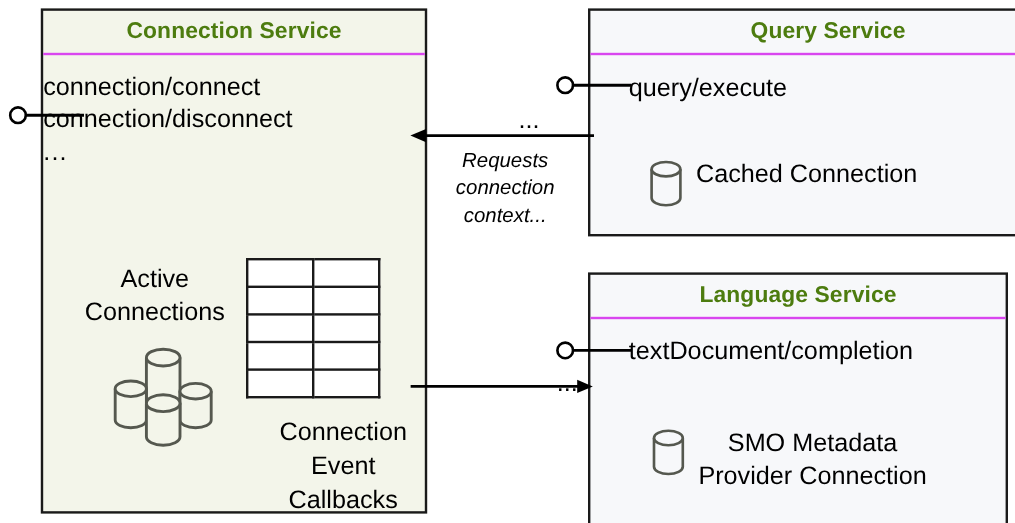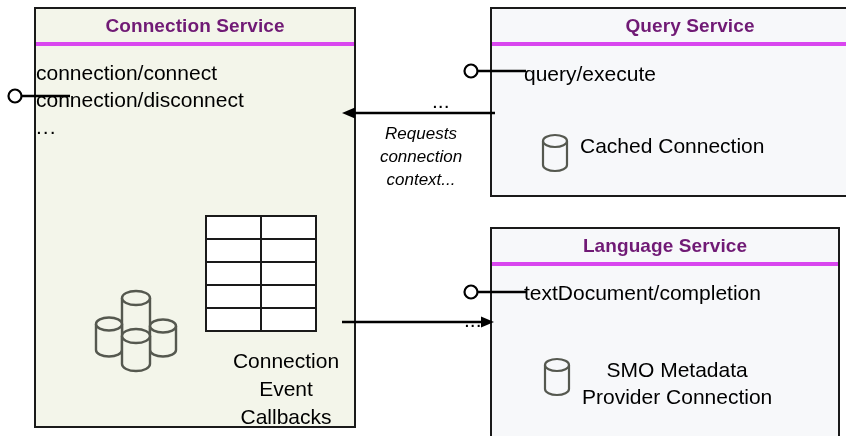--- a/index.html
+++ b/index.html
@@ -23,27 +23,27 @@
 
   
   .box {
     position: absolute;
     box-sizing: border-box;
     border: 2px solid #1a1a1a;
   }
   .box-header {
     box-sizing: border-box;
     height: 37px;
-    border-bottom: 4px solid #d946ef;
+    border-bottom: 2px solid #d946ef;
     display: flex;
     align-items: center;
     justify-content: center;
     font-weight: bold;
     font-size: 19px;
-    color: #701a75;
+    color: #4d7c0f;
     letter-spacing: 0.1px;
   }
   .box-body {
     position: relative;
     box-sizing: border-box;
     height: calc(100% - 37px);
   }
 
   #connection-service {
     left: 34px;
@@ -174,20 +174,24 @@
   <div class="box" id="connection-service">
     <div class="box-header">Connection Service</div>
     <div class="box-body">
 
       <div class="iface-list cs-iface">
         <span class="iface-line">connection/connect</span>
         <span class="iface-line">connection/disconnect</span>
         <span class="ellipsis">...</span>
       </div>
 
+      <div class="ac-label">
+        <div>Active</div>
+        <div>Connections</div>
+      </div>
 
       <div class="cylinder-cluster">
         <svg width="120" height="92" viewBox="0 0 120 92">
           <g fill="#f3f5ea" stroke="#55584f" stroke-width="2.4">
 
             <path d="M36 12 v48 a14 7 0 0 0 28 0 v-48"></path>
             <ellipse cx="50" cy="12" rx="14" ry="7"></ellipse>
 
             <path d="M10 38 v26 a13 6.5 0 0 0 26 0 v-26"></path>
             <ellipse cx="23" cy="38" rx="13" ry="6.5"></ellipse>

